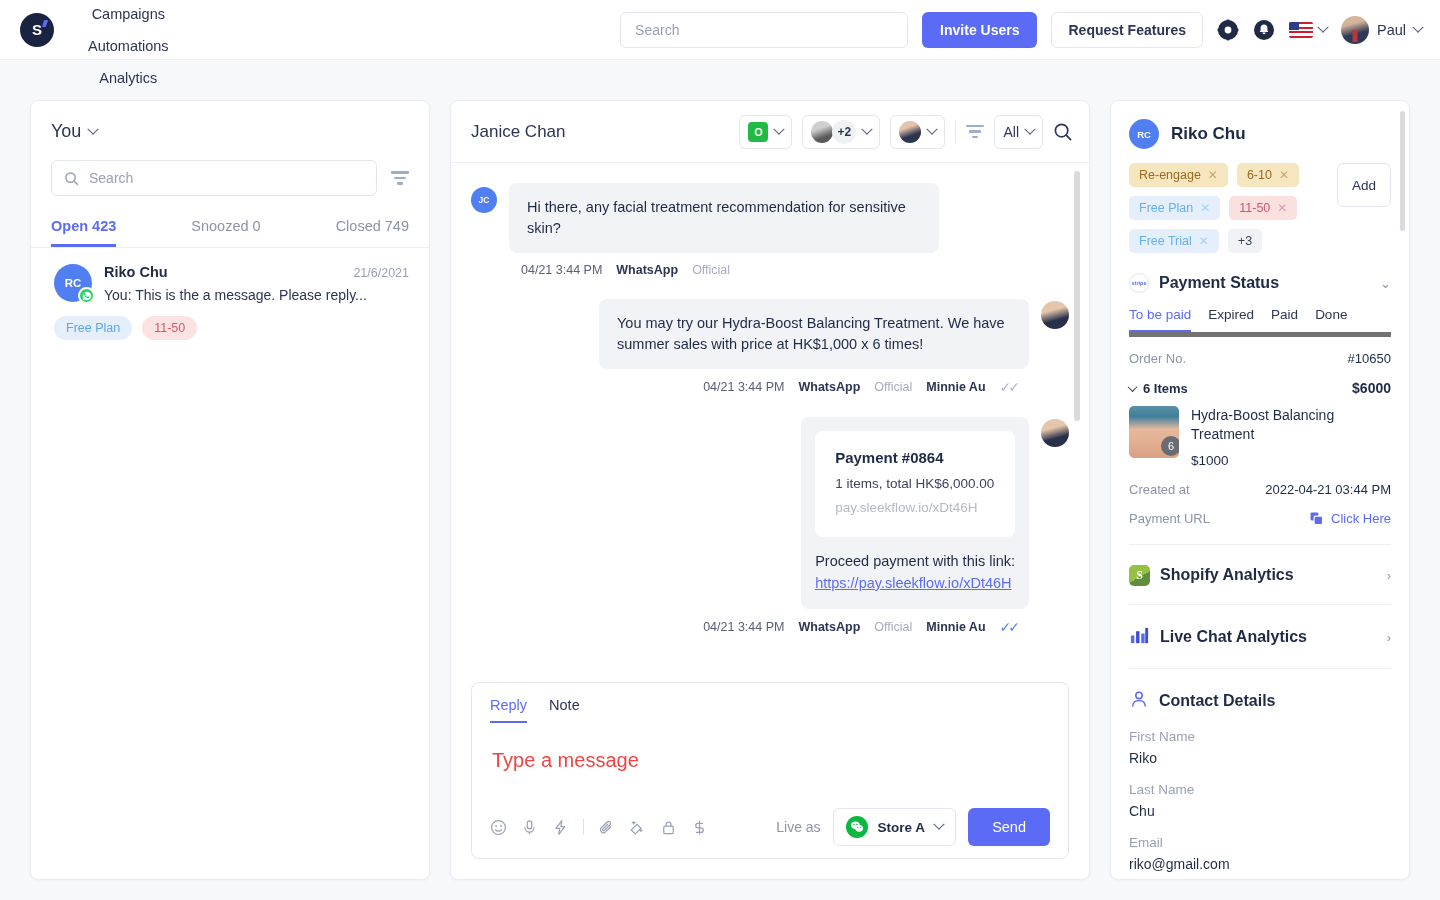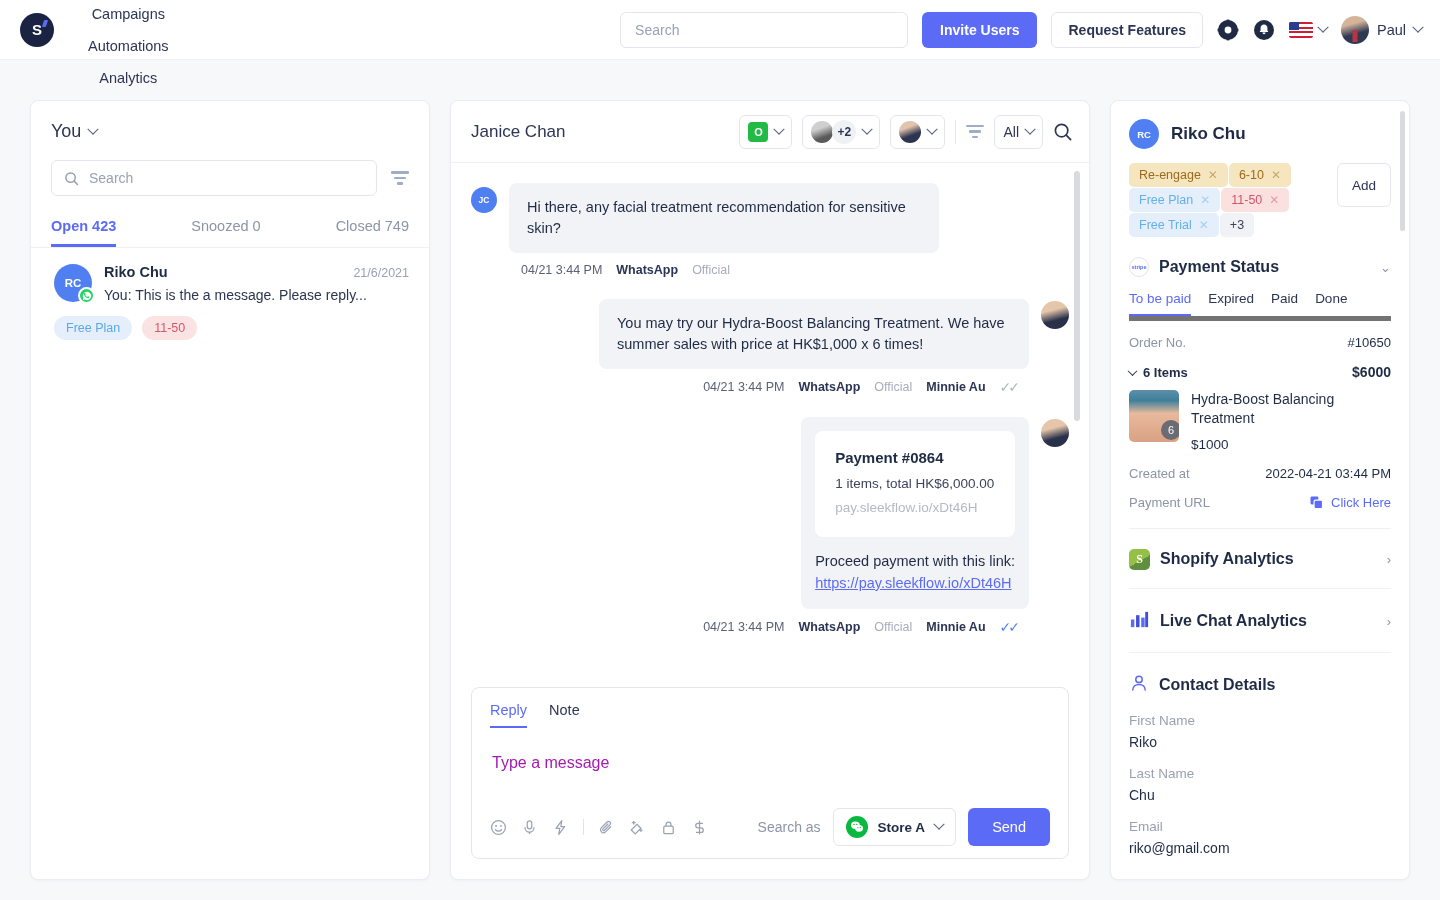--- a/index.html
+++ b/index.html
@@ -199,21 +199,21 @@
   .pay-title { font-size: 15px; font-weight: bold; color: #1f2b45; }
   .pay-sub { font-size: 13.5px; color: #3c445c; margin-top: 10px; }
   .pay-url { font-size: 13.5px; color: #b4b9c7; margin-top: 9px; }
   .pay-foot { font-size: 14.5px; color: #1f2b45; margin-top: 14px; line-height: 1.5; }
   .pay-link { color: #5b6bf5; text-decoration: underline; display: block; }
 
   .composer { border: 1px solid #e3e6ec; border-radius: 8px; margin: 0 20px 20px 20px; padding: 14px 18px 12px 18px; }
   .c-tabs { display: flex; gap: 22px; border-bottom: 0; }
   .c-tab { font-size: 14.5px; color: #2c3553; padding-bottom: 8px; cursor: pointer; border-bottom: 2.5px solid transparent; }
   .c-tab.active { color: #5b6bf5; border-bottom-color: #5b6bf5; }
-  .c-input { font-size: 16px; color: #a21caf; padding: 26px 0 36px 2px; cursor: text; }
+  .c-input { font-size: 20px; color: #ef4444; padding: 26px 0 36px 2px; cursor: text; }
   .c-bottom { display: flex; align-items: center; gap: 16px; }
   .c-icons { display: flex; align-items: center; gap: 14px; color: #9aa1b4; }
   .c-icons .sep { width: 1px; height: 16px; background: #dfe2e9; }
   .ci { cursor: pointer; display: flex; align-items: center; }
   .reply-as { margin-left: auto; display: flex; align-items: center; gap: 12px; }
   .reply-lbl { font-size: 14px; color: #8d94a8; }
   .store-sel {
     height: 38px; border: 1px solid #e3e6ec; border-radius: 6px; display: flex;
     align-items: center; gap: 10px; padding: 0 12px; cursor: pointer;
   }
@@ -231,21 +231,21 @@
   
   .right { width: 300px; height: 780px; padding: 18px 18px 0 18px; overflow: hidden; position: relative; }
   .r-scroll { position: absolute; right: 4px; top: 10px; width: 5px; height: 120px; background: #d8dae0; border-radius: 3px; }
   .r-head { display: flex; align-items: center; gap: 12px; }
   .r-av {
     width: 30px; height: 30px; border-radius: 50%; background: #4f7ff0; color: #fff;
     display: flex; align-items: center; justify-content: center; font-size: 9.5px; font-weight: bold; flex: none;
   }
   .r-name { font-size: 17px; font-weight: bold; color: #1f2b45; }
   .tagwrap { display: flex; margin-top: 14px; gap: 10px; }
-  .tags { display: flex; flex-wrap: wrap; gap: 1px; flex: 1; }
+  .tags { display: flex; flex-wrap: wrap; gap: 9px; flex: 1; }
   .tag { display: flex; align-items: center; gap: 7px; padding: 5px 10px; border-radius: 5px; font-size: 12.5px; white-space: nowrap; }
   .tag.amber { background: #f6e6bf; color: #9b6a1e; }
   .tag.blue { background: #e5effc; color: #63b0ea; }
   .tag.pink { background: #fbe0e0; color: #cf5668; }
   .tag.grey { background: #f1f2f5; color: #3c445c; }
   .tag .x { opacity: .5; font-size: 12px; cursor: pointer; }
   .add-btn {
     border: 1px solid #e3e6ec; border-radius: 6px; background: #fff; height: 44px;
     padding: 0 14px; font-size: 13.5px; color: #2c3553; cursor: pointer; font-family: inherit; flex: none;
   }
@@ -549,21 +549,21 @@
               </svg>
           </span>
           <span class="ci">
             <svg width="17" height="17" viewBox="0 0 18 18">
                 <line x1="9" y1="1.8" x2="9" y2="16.2" stroke="#9aa1b4" stroke-width="1.3"></line>
                 <path d="M12.2 4.6H7.4a2.4 2.4 0 0 0 0 4.8h3.2a2.4 2.4 0 0 1 0 4.8H5.8" stroke="#9aa1b4" stroke-width="1.3" fill="none" stroke-linecap="round"></path>
               </svg>
           </span>
         </div>
         <div class="reply-as">
-          <span class="reply-lbl">Search as</span>
+          <span class="reply-lbl">Live as</span>
           <div class="store-sel">
             <span class="wechat-ic">
               <svg width="14" height="14" viewBox="0 0 16 16">
                   <ellipse cx="6.2" cy="6" rx="5" ry="4.2" fill="#fff"></ellipse>
                   <ellipse cx="10.4" cy="9.6" rx="4.4" ry="3.8" fill="#fff"></ellipse>
                   <circle cx="4.6" cy="5" r=".8" fill="#09b83e"></circle>
                   <circle cx="7.8" cy="5" r=".8" fill="#09b83e"></circle>
                   <circle cx="9" cy="8.8" r=".7" fill="#09b83e"></circle>
                   <circle cx="11.8" cy="8.8" r=".7" fill="#09b83e"></circle>
                 </svg>

